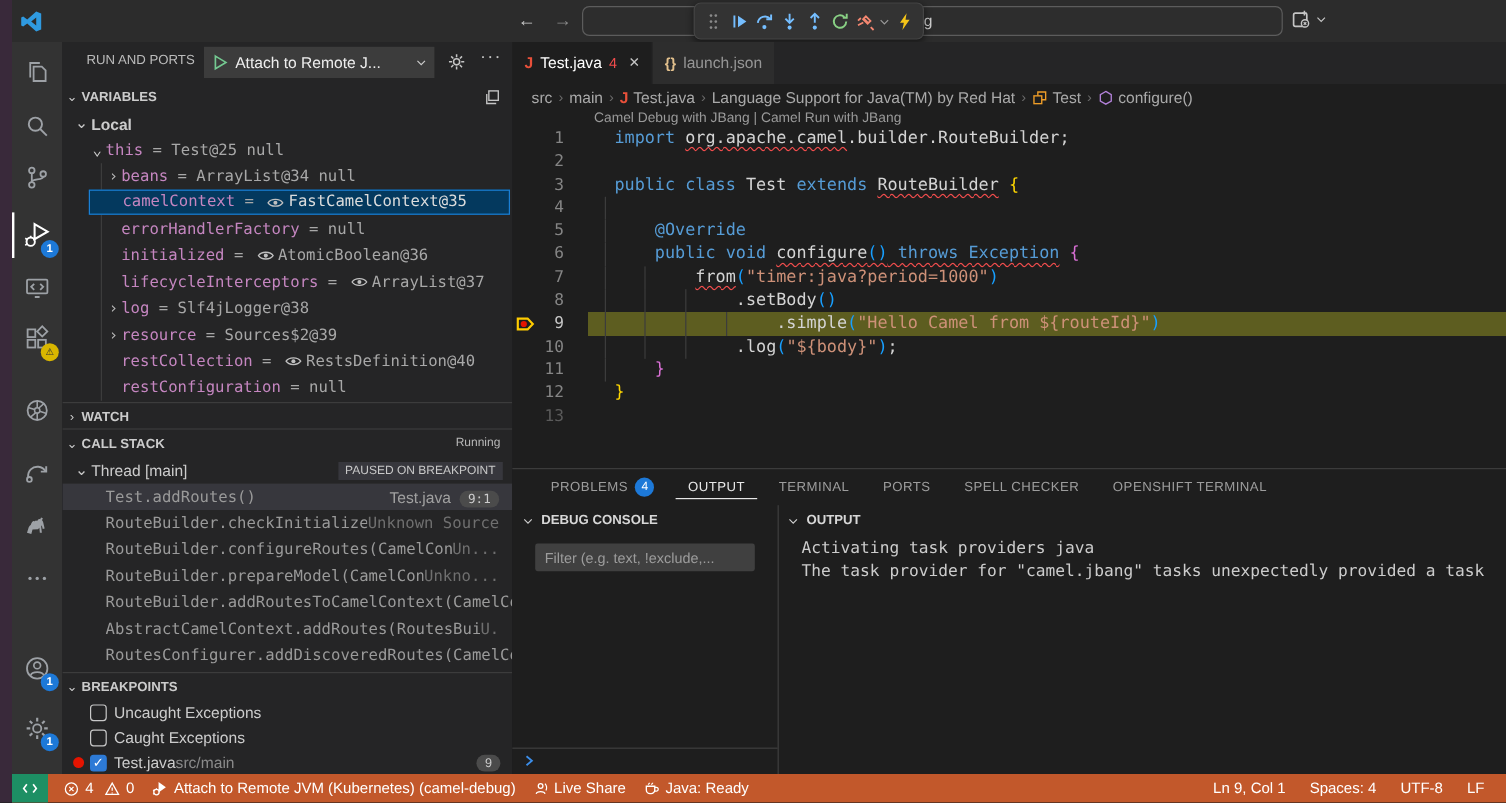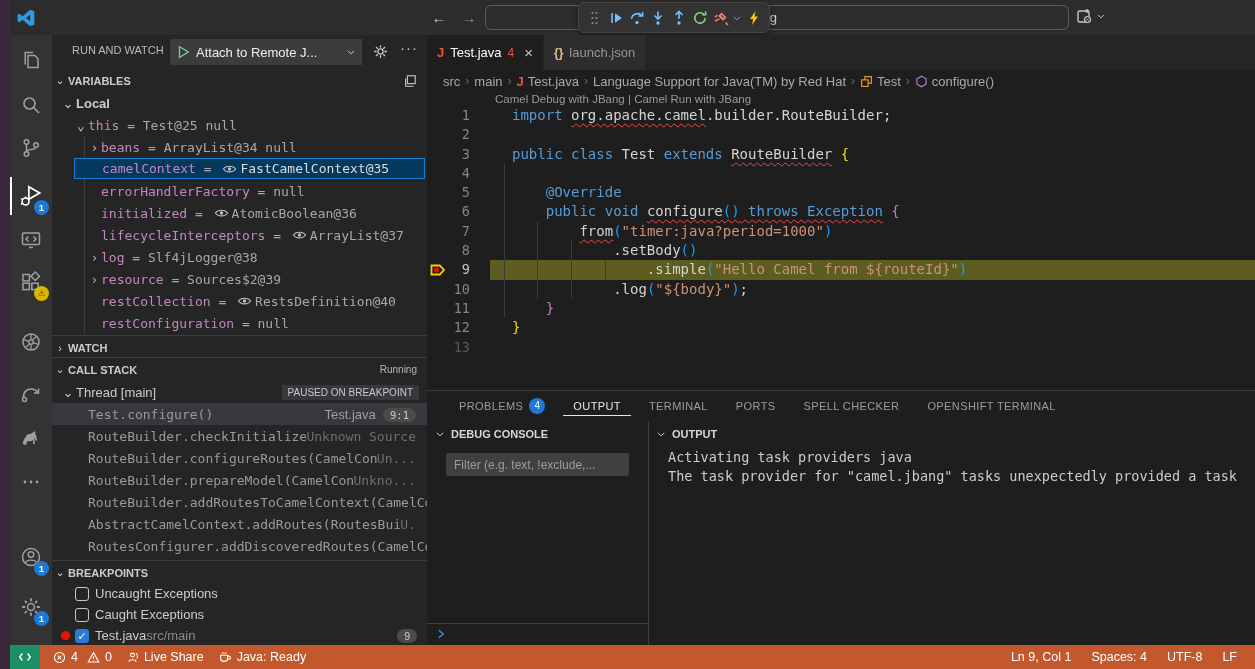--- a/index.html
+++ b/index.html
@@ -260,21 +260,21 @@
           <circle cx="12" cy="12" r="3.4" fill="none" stroke="#9da1a6" stroke-width="1.5"></circle>
           <g stroke="#9da1a6" stroke-width="1.8">
             <path d="M12 3.2v3M12 17.8v3M3.2 12h3M17.8 12h3M5.8 5.8l2.1 2.1M16.1 16.1l2.1 2.1M18.2 5.8l-2.1 2.1M7.9 16.1l-2.1 2.1"></path>
           </g>
         </svg>
         <div class="badge">1</div>
       </div>
     </div>
 
   <div class="abs sidebar" id="sidebar">
-    <div class="abs" style="left:20px;top:9px;font-size:11px;color:#bbbbbb;">RUN AND WATCH</div>
+    <div class="abs" style="left:20px;top:9px;font-size:11px;color:#bbbbbb;">RUN AND PORTS</div>
     <div class="abs" style="left:118px;top:4px;width:192px;height:26px;background:#3c3c3c;display:flex;align-items:center;padding:0 6px;gap:6px;">
       <svg width="14" height="14" viewBox="0 0 16 16">
           <path d="M4 2l10 6-10 6z" fill="none" stroke="#74c991" stroke-width="1.6"></path>
         </svg>
       <span style="font-size:13px;color:#eeeeee;white-space:nowrap;overflow:hidden;flex:1;">Attach to Remote J...</span>
       <svg width="10" height="10" viewBox="0 0 16 16">
           <path d="M3 6l5 5 5-5" fill="none" stroke="#cccccc" stroke-width="1.6"></path>
         </svg>
     </div>
     <div class="abs" style="left:320px;top:8px;">
@@ -395,21 +395,21 @@
           <span class="chev">⌄</span>
           <span>CALL STACK</span>
           <span style="margin-left:auto;margin-right:10px;font-weight:normal;font-size:10px;color:#b8b8b8;">Running</span>
         </div>
         <div class="sb-row" style="top: 346px;">
           <span style="width:16px;text-align:center;margin-left:8px;color:#cccccc;">⌄</span>
           <span style="color:#cccccc;">Thread [main]</span>
    <span style="margin-left:auto;margin-right:8px;background:#37373d;color:#c8c8c8;font-size:10px;padding:2px 6px;">PAUSED ON BREAKPOINT</span>
         </div>
         <div class="sb-row mono" style="top: 368px; background: rgb(55, 55, 61);">
-          <span style="margin-left:36px;white-space:nowrap;overflow:hidden;" class="frame-name ">Test.configure()</span>
+          <span style="margin-left:36px;white-space:nowrap;overflow:hidden;" class="frame-name ">Test.addRoutes()</span>
           <span class="frame-src" style="color:#a0a0a0;font-family:'Liberation Sans',sans-serif;">Test.java&nbsp;&nbsp;<span class="pill">9:1</span></span>
         </div>
         <div class="sb-row mono" style="top: 390px;">
           <span style="margin-left:36px;white-space:nowrap;overflow:hidden;" class="frame-name ">RouteBuilder.checkInitialized()</span>
           <span class="frame-src">Unknown Source</span>
         </div>
         <div class="sb-row mono" style="top: 412px;">
           <span style="margin-left:36px;white-space:nowrap;overflow:hidden;" class="frame-name ">RouteBuilder.configureRoutes(CamelContext)</span>
           <span class="frame-src">Un...</span>
         </div>
@@ -594,20 +594,28 @@
           <path d="M5.8 5.8l4.4 4.4M10.2 5.8l-4.4 4.4" stroke="#fff" stroke-width="1.3"></path>
         </svg>
       <span>4</span>
       <svg width="13" height="13" viewBox="0 0 16 16" style="margin-left:4px;">
           <path d="M8 2L14.5 13.5H1.5z" fill="none" stroke="#fff" stroke-width="1.3"></path>
           <path d="M8 6.5v3.2M8 11.6v.9" stroke="#fff" stroke-width="1.3"></path>
         </svg>
       <span>0</span>
     </div>
     <div class="sb-item">
+      <svg width="14" height="14" viewBox="0 0 16 16">
+          <path d="M7 2l7 5-7 5z" fill="#fff"></path>
+          <circle cx="5" cy="11.5" r="2.6" fill="none" stroke="#fff" stroke-width="1.2"></circle>
+          <path d="M1.8 9.5l1.4 1M1.8 13.5l1.4-1M5 8.9v-1" stroke="#fff" stroke-width="1.1"></path>
+        </svg>
+      <span>Attach to Remote JVM (Kubernetes) (camel-debug)</span>
+    </div>
+    <div class="sb-item">
       <svg width="13" height="13" viewBox="0 0 16 16">
           <circle cx="8" cy="5" r="2.4" fill="none" stroke="#fff" stroke-width="1.3"></circle>
           <path d="M3.5 13c.6-3 8.4-3 9 0" fill="none" stroke="#fff" stroke-width="1.3"></path>
           <path d="M12.5 2.5a6.5 6.5 0 0 1 1 7" fill="none" stroke="#fff" stroke-width="1.2"></path>
         </svg>
       <span>Live Share</span>
     </div>
     <div class="sb-item">
       <svg width="14" height="14" viewBox="0 0 16 16">
           <path d="M3 6h8v3.5A3.5 3.5 0 0 1 7.5 13h-1A3.5 3.5 0 0 1 3 9.5z" fill="none" stroke="#fff" stroke-width="1.3"></path>

